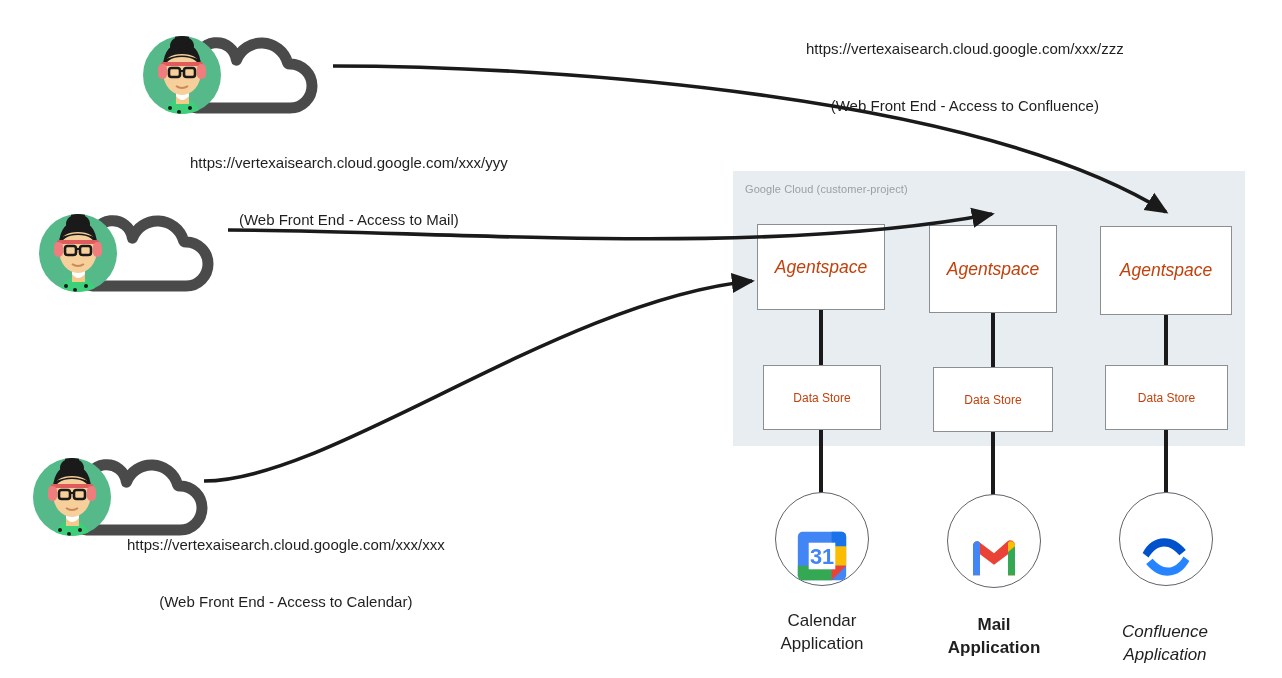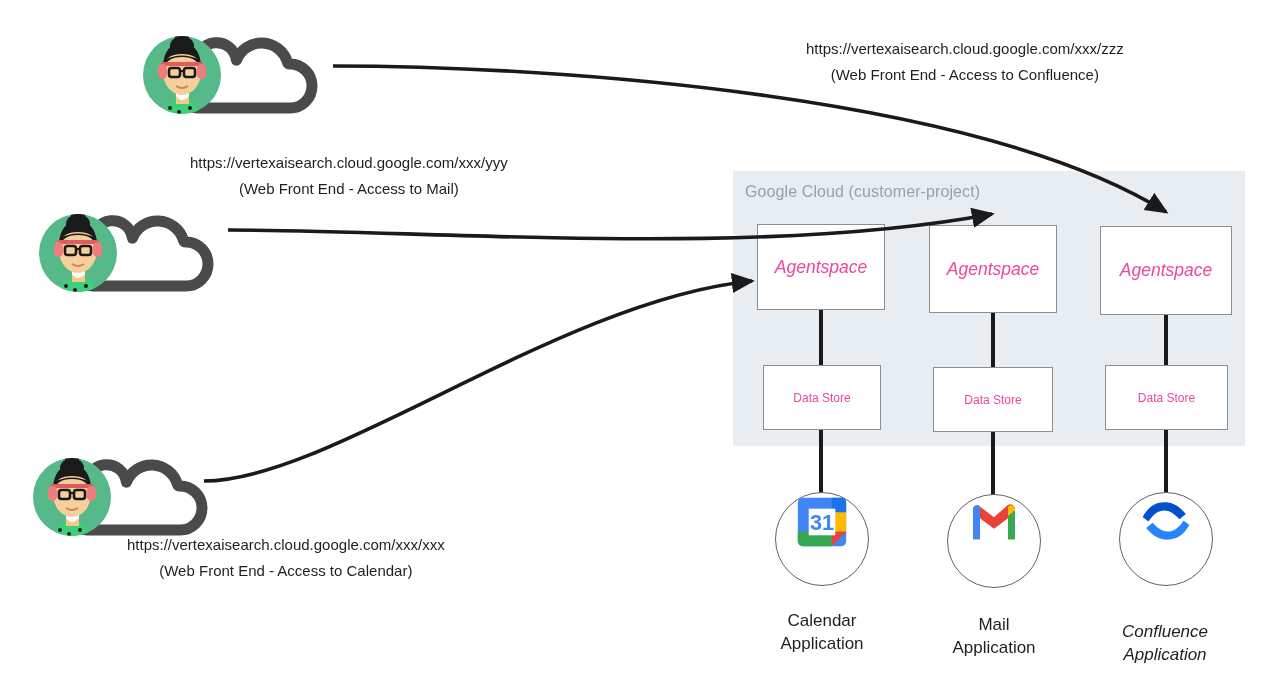--- a/index.html
+++ b/index.html
@@ -35,37 +35,37 @@
     left: 733px;
     top: 171px;
     width: 512px;
     height: 275px;
     background: #e8edf1;
   }
   .cloud-panel-label {
     position: absolute;
     left: 745px;
     top: 183px;
-    font-size: 16px;
+    font-size: 11px;
     color: #9aa0a6;
     letter-spacing: 0.1px;
     white-space: nowrap;
   }
 
   
   .node-box {
     position: absolute;
     background: #ffffff;
     border: 1.6px solid #8a8f94;
     box-sizing: border-box;
     display: flex;
     align-items: center;
     justify-content: center;
     font-size: 17px;
-    color: #ec4899;
+    color: #c2410c;
   }
   .node-box.agentspace {
     font-style: italic;
     font-size: 17.5px;
   }
   .node-box.datastore { font-size: 12px; }
 
   .as1 { left: 757px; top: 224px; width: 128px; height: 86px; }
   .as2 { left: 929px; top: 225px; width: 128px; height: 88px; }
   .as3 { left: 1100px; top: 226px; width: 132px; height: 89px; }
@@ -77,53 +77,53 @@
   
   .app-circle {
     position: absolute;
     width: 94px;
     height: 94px;
     border-radius: 50%;
     background: #ffffff;
     border: 1.4px solid #5f6368;
     box-sizing: border-box;
     display: flex;
-    align-items: flex-start;
+    align-items: flex-end;
     justify-content: center;
   }
   .app1 { left: 775px; top: 492px; }
   .app2 { left: 947px; top: 494px; }
   .app3 { left: 1119px; top: 492px; }
 
   .app-label {
     position: absolute;
     text-align: center;
     font-size: 17px;
     line-height: 1.35;
     color: #1f1f1f;
     white-space: pre-line;
     width: 170px;
   }
   .lbl1 { left: 737px; top: 610px; }
-  .lbl2 { left: 909px; top: 614px; }
+  .lbl2 { left: 909px; top: 614px; font-weight: bold; }
   .lbl3 { left: 1080px; top: 621px; font-style: italic; }
 
   
   .caption {
     position: absolute;
     text-align: center;
     font-size: 15px;
     line-height: 1.72;
     color: #1f1f1f;
     white-space: nowrap;
   }
   .cap-confluence { left: 806px; top: 36px; }
   .cap-mail       { left: 190px; top: 150px; }
   .cap-calendar   { left: 127px; top: 532px; }
-  .caption .sub { display: block; }
+  .caption .sub { display: block; margin-top: 31px; }
 
   
   .usercloud { position: absolute; width: 200px; height: 96px; }
   .uc1 { left: 140px; top: 24px; }
   .uc2 { left: 36px;  top: 202px; }
   .uc3 { left: 30px;  top: 446px; }
   .usercloud svg { display: block; }
 </style>
 </head>
 <body>

